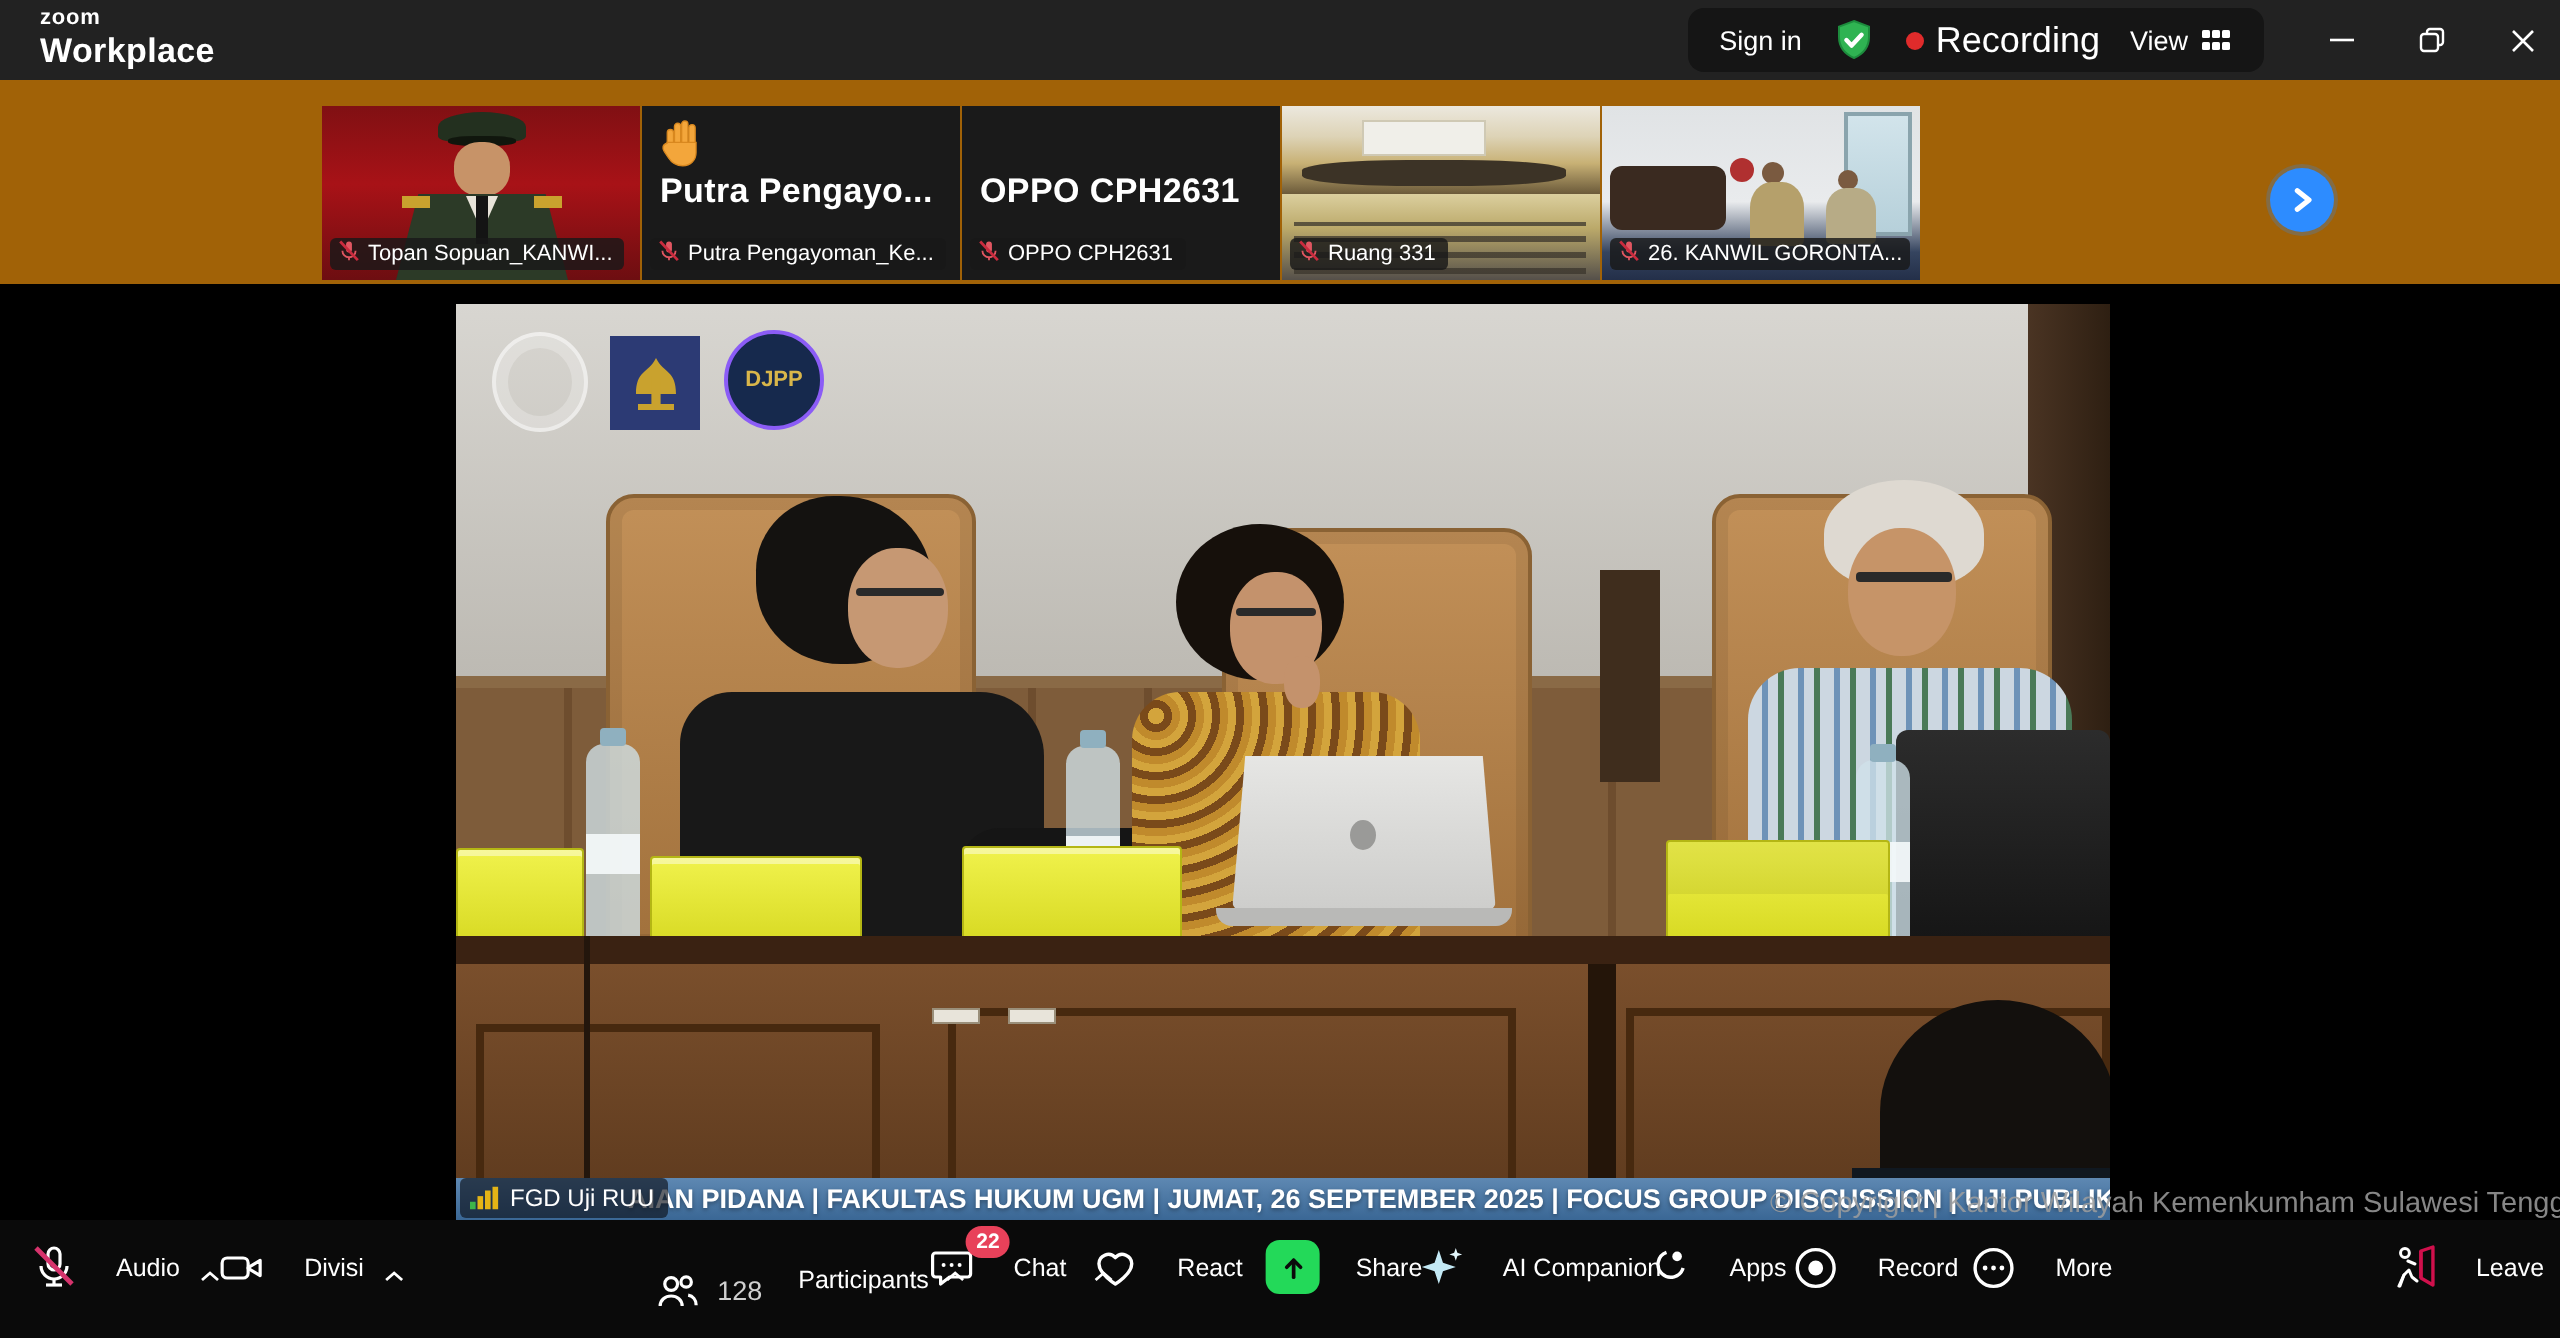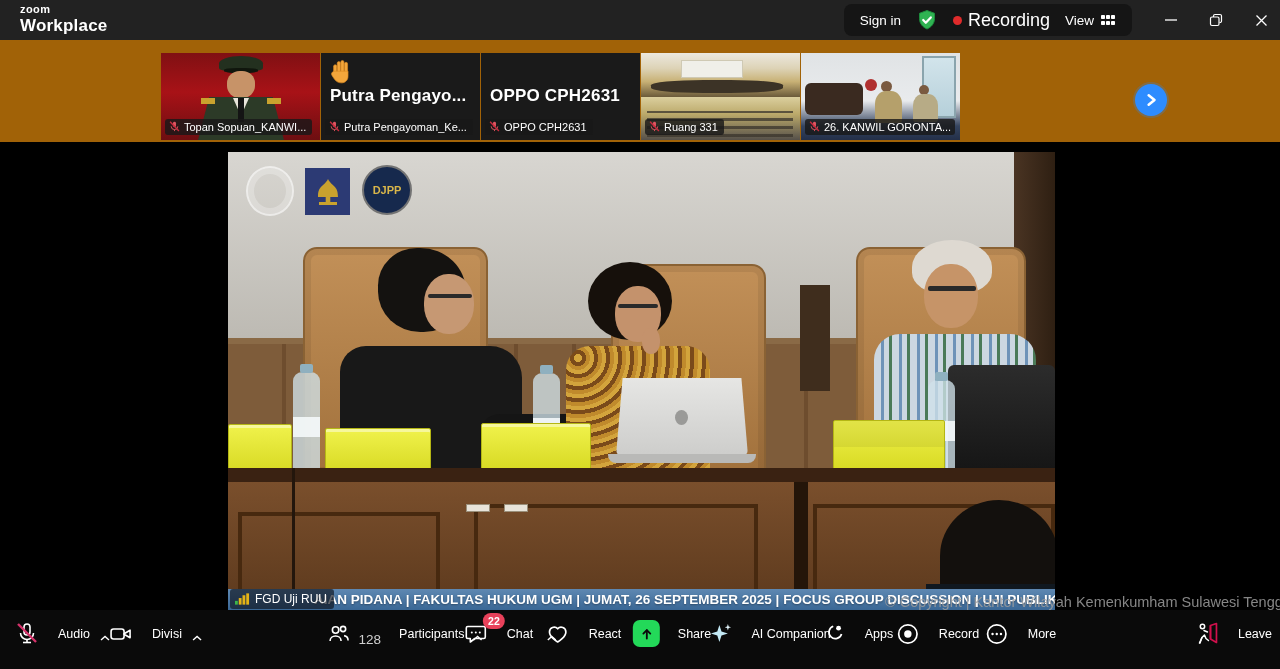--- a/index.html
+++ b/index.html
@@ -33,29 +33,29 @@
   .video { position:absolute; left:228px; top:10px; width:827px; height:458px; overflow:hidden; background:#b9b6b0; cursor:pointer; }
   .ticker { position:absolute; left:0; bottom:0; width:827px; height:21px; background:linear-gradient(180deg,#5e88b2,#3a6795); overflow:hidden; }
   .ticker-text { display:block; padding-left:86px; line-height:21px; color:#fff; font-size:13.5px; font-weight:bold; white-space:nowrap; text-shadow:0 1px 2px rgba(0,0,0,.35); }
   .speaker-pill { position:absolute; left:2px; bottom:1px; height:20px; background:rgba(14,18,28,.66); border-radius:3px; display:flex; align-items:center; gap:5px; padding:0 7px 0 5px; color:#fff; font-size:12px; }
   .tpanel { position:absolute; border:4px solid #47290f; background:transparent; }
   .chair { position:absolute; background:linear-gradient(180deg,#c29058,#a1713c); border:2px solid #8a6234; border-radius:14px 14px 0 0; box-shadow:inset 0 0 0 6px rgba(0,0,0,.07); }
   .bottle { position:absolute; width:27px; background:rgba(208,226,233,.78); border-radius:9px 9px 4px 4px; }
   .bottle .cap { position:absolute; left:7px; top:-8px; width:13px; height:9px; background:#8fb0bf; border-radius:2px; }
   .bottle .blabel { position:absolute; left:0; top:45%; width:100%; height:20px; background:rgba(243,247,249,.92); }
   .ybox { position:absolute; background:linear-gradient(180deg,#f0f24c,#d7d922); border:1px solid #b4b614; border-radius:2px; box-shadow:inset 0 3px 0 rgba(255,255,255,.45); }
-  .logo-djpp { position:absolute; border-radius:50%; background:#16294d; border:2px solid #737373; color:#d9b64a; font-size:11px; font-weight:bold; display:flex; align-items:center; justify-content:center; }
+  .logo-djpp { position:absolute; border-radius:50%; background:#16294d; border:2px solid #8b5cf6; color:#d9b64a; font-size:11px; font-weight:bold; display:flex; align-items:center; justify-content:center; }
 
   
   .toolbar { position:absolute; left:0; bottom:0; width:1280px; height:59px; background:#0a0a0a; }
   .tool { position:absolute; top:10px; transform:translateX(-50%); display:flex; align-items:center; gap:18px; background:none; border:none; cursor:pointer; color:#fff; font-family:inherit; }
   .ticon { height:27px; display:flex; align-items:center; justify-content:center; position:relative; }
   .tlabel { font-size:12.5px; color:#fff; white-space:nowrap; }
   .chev { position:absolute; top:10px; }
-  .icon-row { display:flex; align-items:flex-end; gap:7px; }
+  .icon-row { display:flex; align-items:center; gap:7px;margin-top:12px; }
   .pcount { color:#cfcfcf; font-size:13.5px; }
   .badge { position:absolute; top:-7px; right:-16px; min-width:21px; height:16px; background:#E8415A; border-radius:9px; color:#fff; font-size:10.5px; font-weight:bold; display:flex; align-items:center; justify-content:center; padding:0 5px; }
   .share-chip { width:27px; height:27px; background:#23D959; border-radius:7px; display:flex; align-items:center; justify-content:center; }
   .watermark { position:absolute; left:885px; top:-16px; z-index:6; color:rgba(158,158,158,.85); font-size:14.5px; white-space:nowrap; }
 
   .next-btn { position:absolute; left:1135px; top:84px; width:32px; height:32px; border-radius:50%; background:#2D8CFF; border:none; display:flex; align-items:center; justify-content:center; cursor:pointer; box-shadow:0 0 0 2px rgba(45,140,255,.25); }
 </style>
 </head>
 <body>
 

